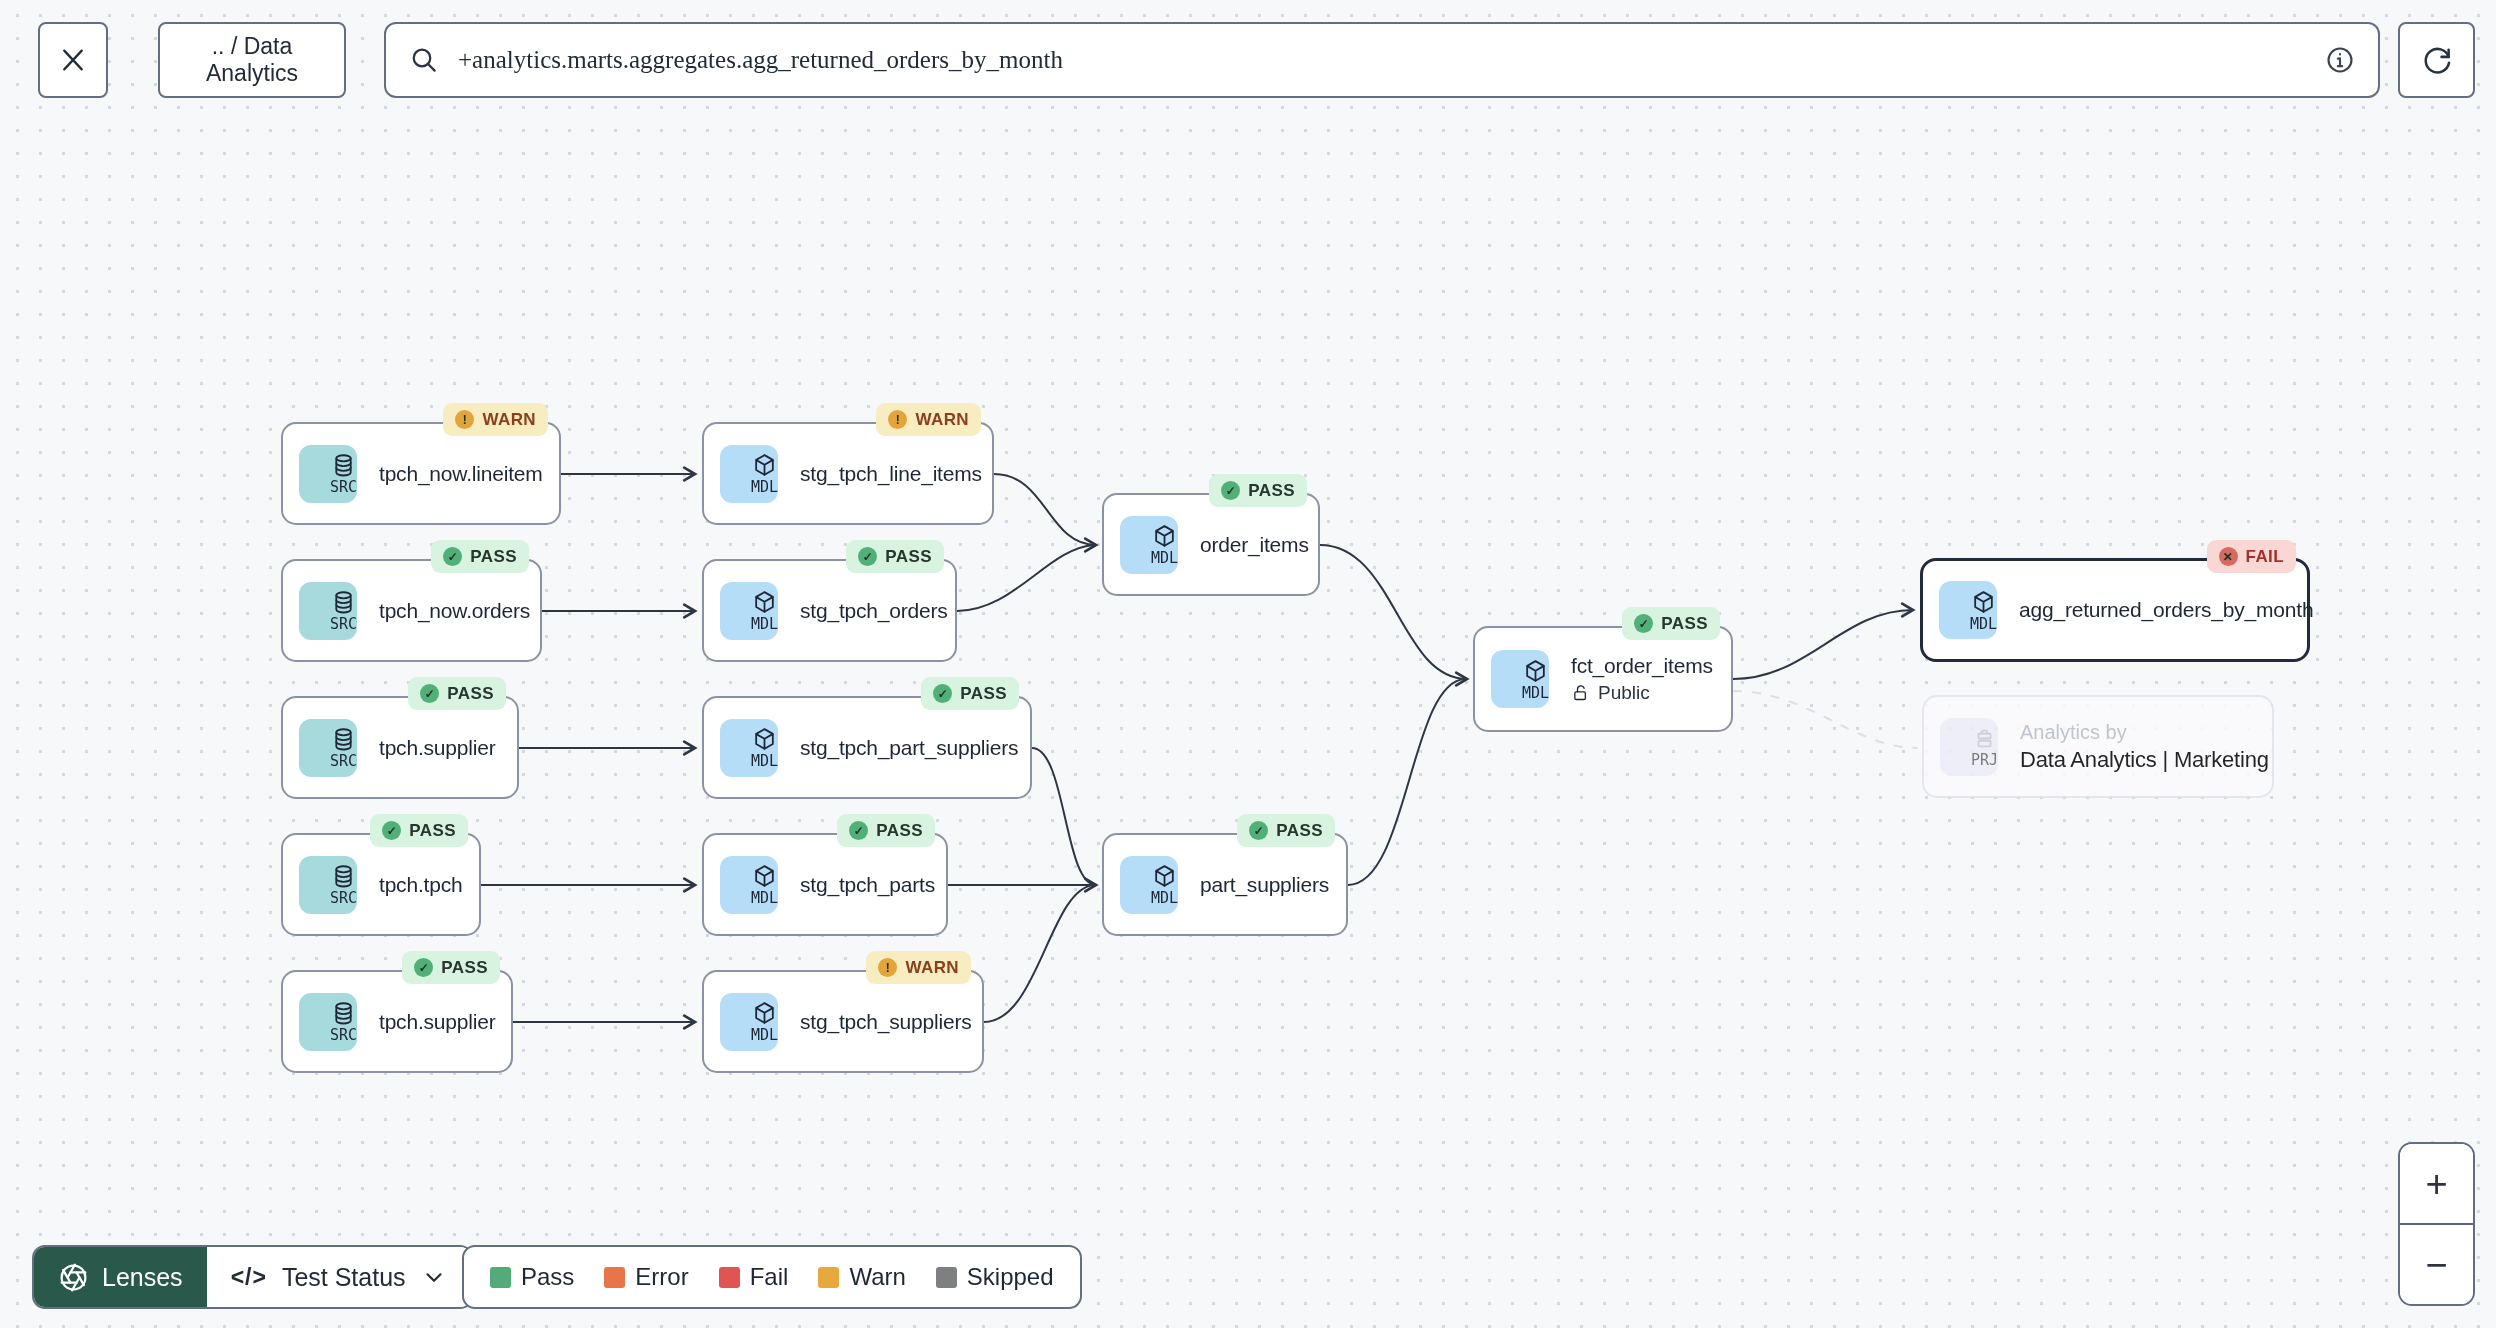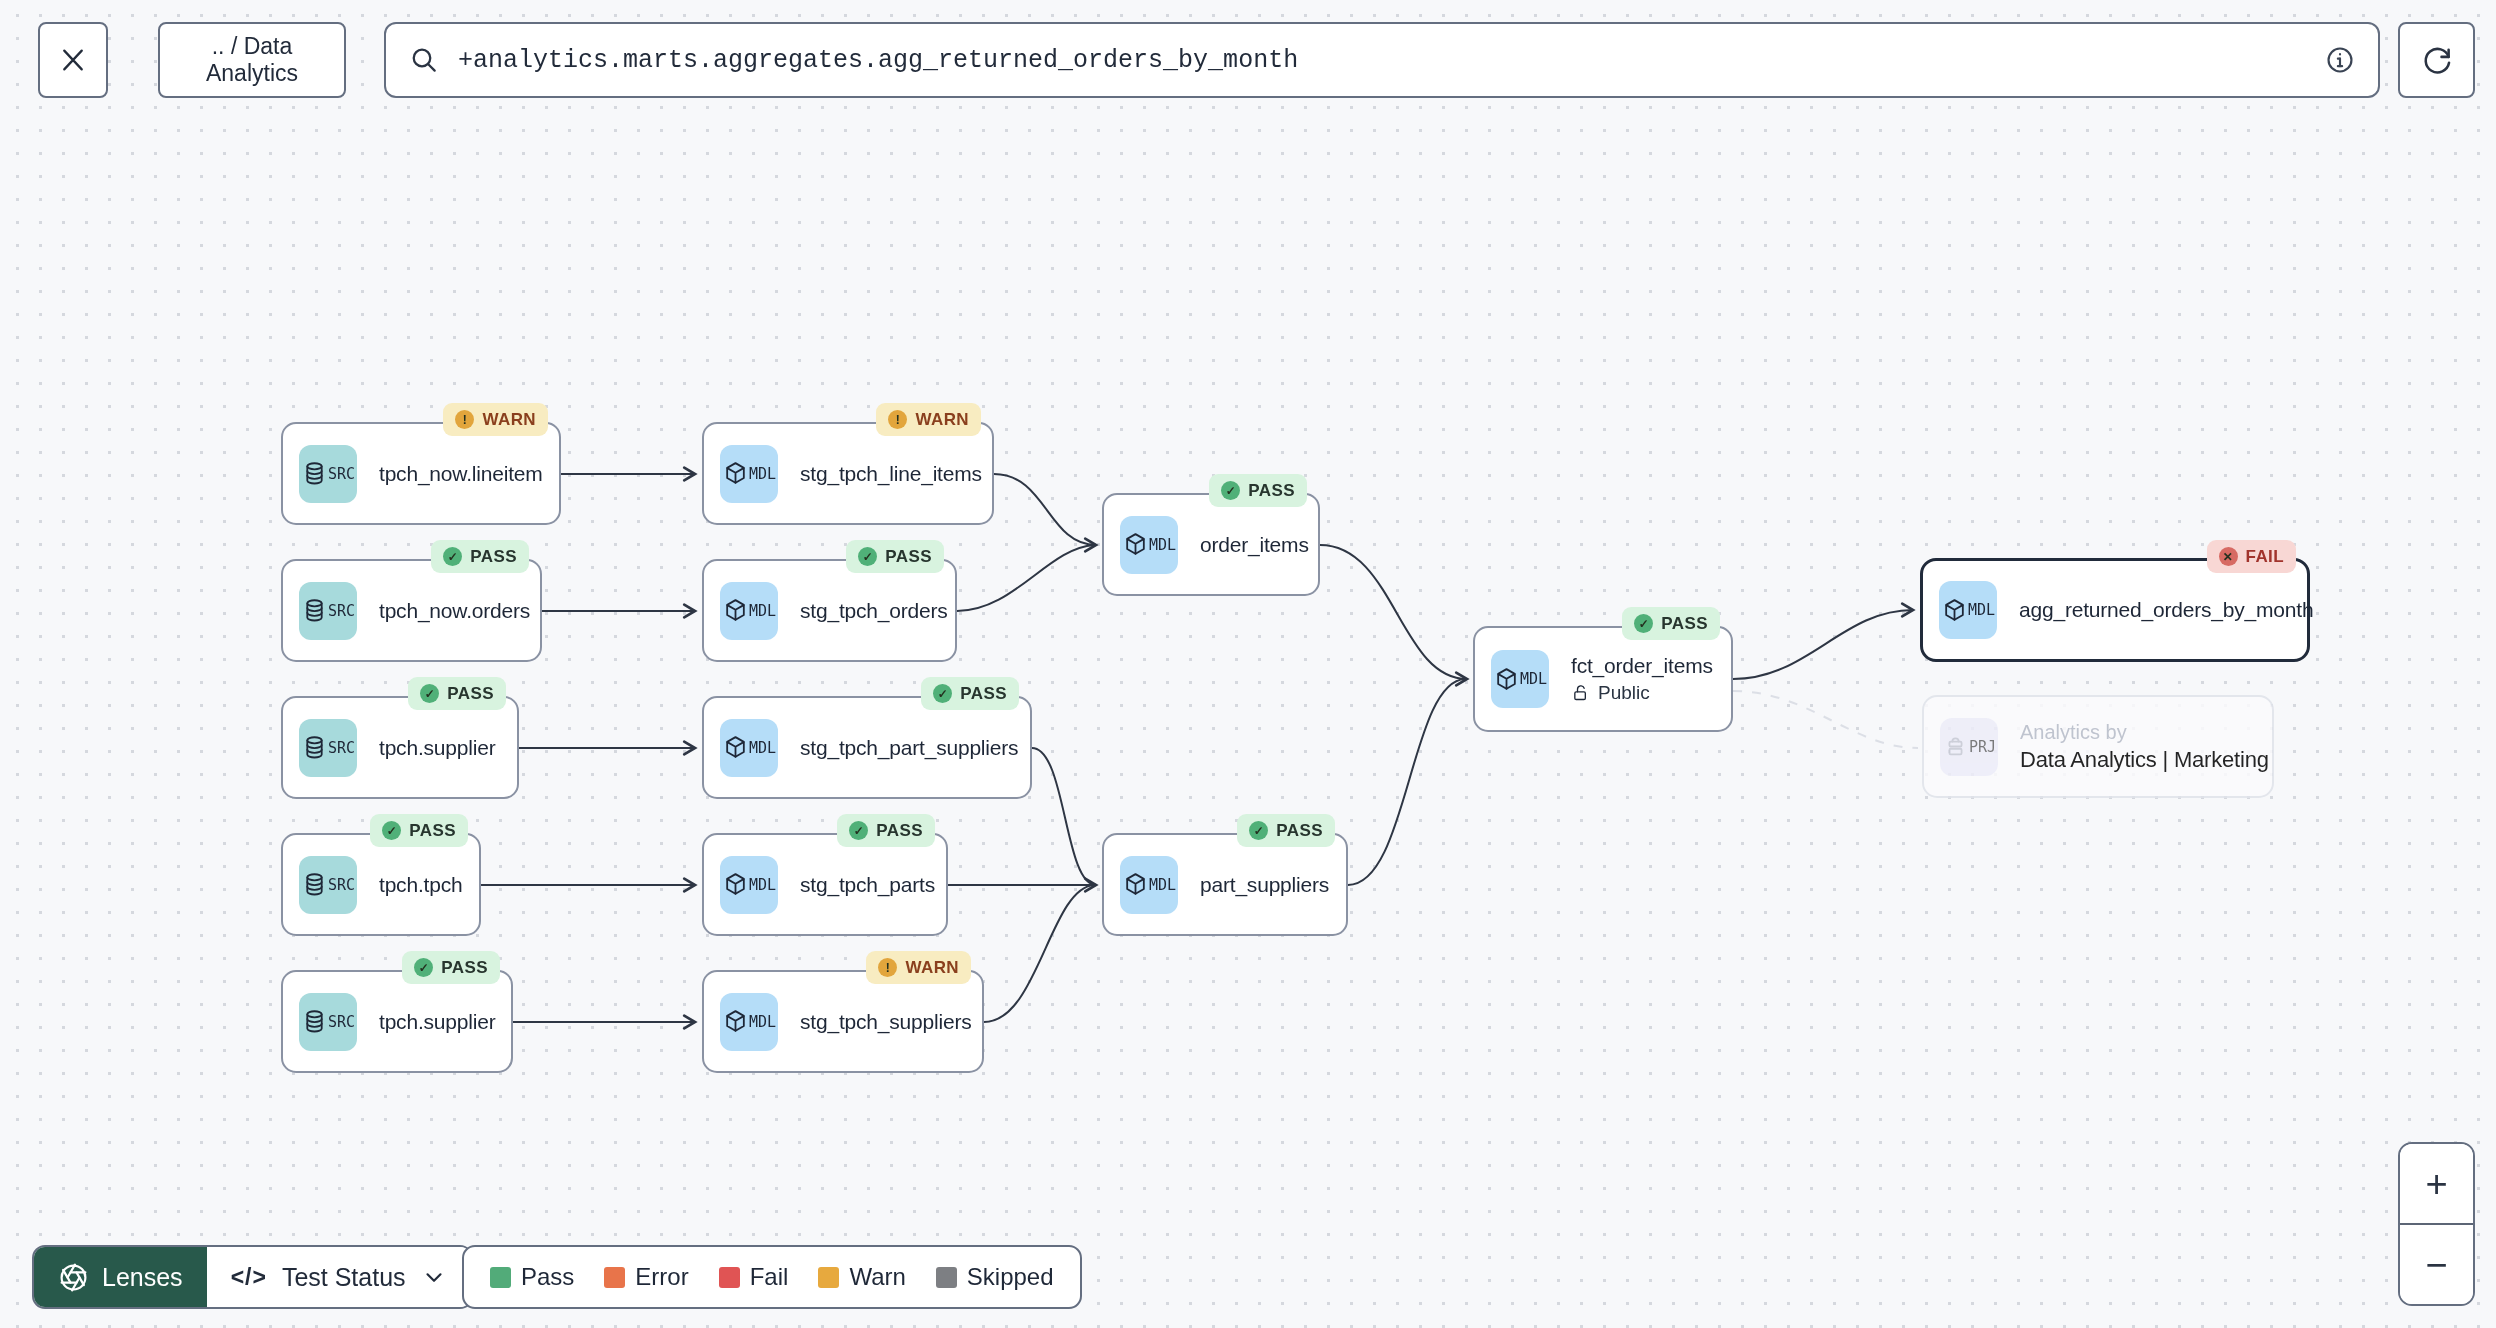--- a/index.html
+++ b/index.html
@@ -17,39 +17,39 @@
     box-sizing:border-box;cursor:pointer;font-size:24px;color:#222b3a;
   }
   .btn-close{left:38px;width:70px;}
   .breadcrumb{left:158px;width:188px;font-size:23px;}
   .searchbar{
     position:absolute;top:22px;left:384px;width:1996px;height:76px;background:#fff;
     border:2px solid #646e80;border-radius:12px;box-sizing:border-box;
     display:flex;align-items:center;padding:0 22px;gap:16px;
   }
   .searchbar input{
-    flex:1;border:none;outline:none;font-family:Liberation Mono, monospace;
+    flex:1;border:none;outline:none;font-family:Liberation Serif, serif;
     font-size:25px;color:#222b3a;background:transparent;
   }
   .btn-refresh{left:2398px;width:77px;}
   .icon-svg{display:flex;align-items:center;justify-content:center;}
   
   #canvas{position:absolute;left:0;top:0;width:2496px;height:1328px;}
   #edges{position:absolute;left:0;top:0;z-index:1;}
   .node{
     position:absolute;z-index:2;height:103px;background:#fff;border:2px solid #8a92a3;
     border-radius:15px;box-sizing:border-box;display:flex;align-items:center;
     padding-left:16px;cursor:pointer;
   }
   .node.selected{border:3.5px solid #212b3b;border-radius:16px;}
   .node.faded{border-color:#e0e3ea;background:#fbfbfd;opacity:0.85;}
   .node.faded .kindbox{opacity:.6;}
   .kindbox{
-    width:58px;height:58px;border-radius:12px;display:flex;flex-direction:row;
-    align-items:center;justify-content:center;flex:0 0 auto;
+    width:58px;height:58px;border-radius:12px;display:flex;flex-direction:column;
+    align-items:flex-end;justify-content:center;flex:0 0 auto;
   }
   .kindlabel{
     font-family:"DejaVu Sans Mono",monospace;font-size:15px;line-height:1;
     color:#1e2737;margin-top:1px;letter-spacing:0;
   }
   .faded .kindlabel{color:#000000;}
   .nlabels{display:flex;flex-direction:column;justify-content:center;margin-left:22px;}
   .nlabel{font-size:21px;color:#1e2737;white-space:nowrap;letter-spacing:-0.2px;}
   .faded .nlabel{color:#000000;font-size:22px;}
   .prj-title{font-size:20px;color:#b6bbc8;white-space:nowrap;margin-bottom:3px;}

